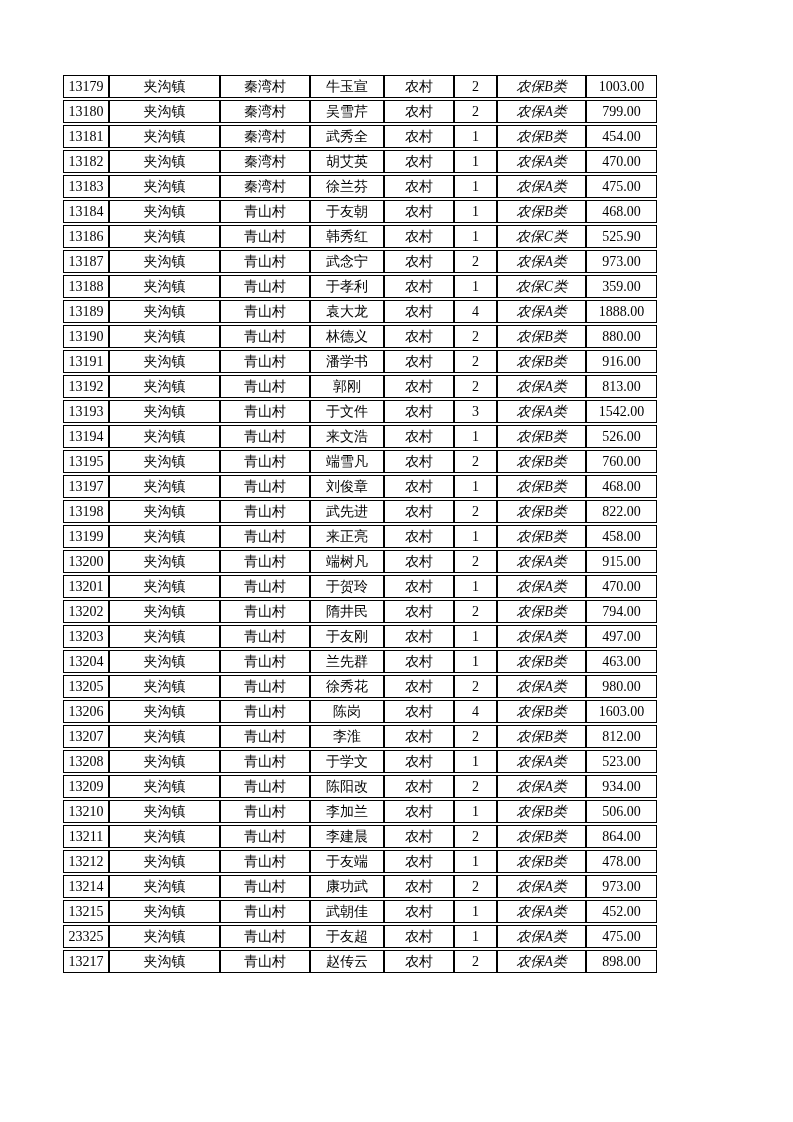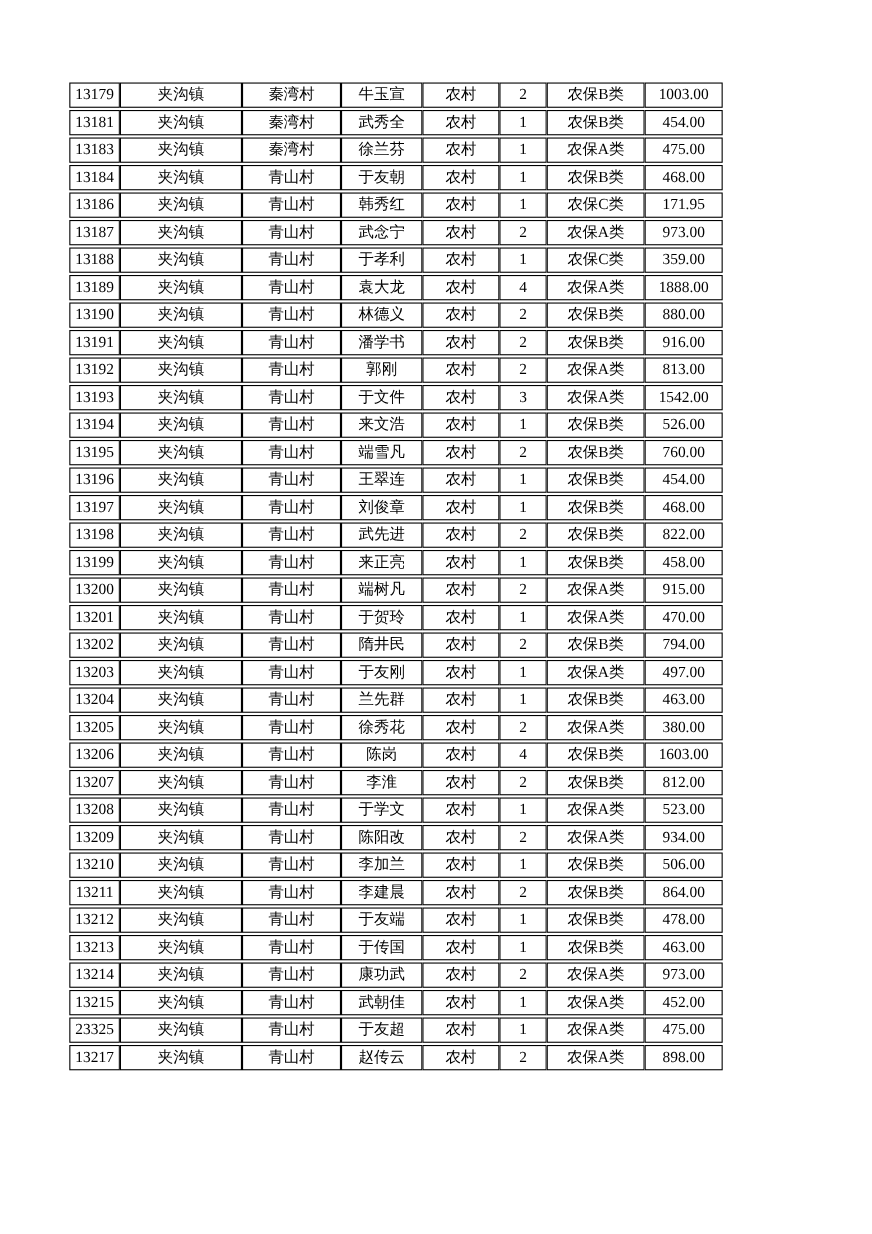--- a/index.html
+++ b/index.html
@@ -37,50 +37,70 @@
     overflow: hidden;
     color: #000000;
     background: #ffffff;
   }
   td.col-id { width: 46px; text-align: right; padding-right: 4px; }
   td.col-town { width: 111px; margin-top: 18px; }
   td.col-village { width: 90px; margin-left: 36px; }
   td.col-person { width: 74px; margin-top: 16px; }
   td.col-residence { width: 70px; }
   td.col-members { width: 43px; }
-  td.col-insurance_class { width: 89px; }
+  td.col-insurance_class { width: 89px; font-style: italic; }
   td.col-amount { width: 71px; }
 </style>
 </head>
 <body>
 
 <div class="sheet">
   <table class="data-table">
     <tbody id="table-body">
         <tr>
           <td class="col-id">13179</td>
           <td class="col-town">夹沟镇</td>
           <td class="col-village">秦湾村</td>
           <td class="col-person">牛玉宣</td>
           <td class="col-residence">农村</td>
           <td class="col-members">2</td>
           <td class="col-insurance_class">农保B类</td>
           <td class="col-amount">1003.00</td>
         </tr>
         <tr>
+          <td class="col-id">13180</td>
+          <td class="col-town">夹沟镇</td>
+          <td class="col-village">秦湾村</td>
+          <td class="col-person">吴雪芹</td>
+          <td class="col-residence">农村</td>
+          <td class="col-members">2</td>
+          <td class="col-insurance_class">农保A类</td>
+          <td class="col-amount">799.00</td>
+        </tr>
+        <tr>
           <td class="col-id">13181</td>
           <td class="col-town">夹沟镇</td>
           <td class="col-village">秦湾村</td>
           <td class="col-person">武秀全</td>
           <td class="col-residence">农村</td>
           <td class="col-members">1</td>
           <td class="col-insurance_class">农保B类</td>
           <td class="col-amount">454.00</td>
         </tr>
         <tr>
+          <td class="col-id">13182</td>
+          <td class="col-town">夹沟镇</td>
+          <td class="col-village">秦湾村</td>
+          <td class="col-person">胡艾英</td>
+          <td class="col-residence">农村</td>
+          <td class="col-members">1</td>
+          <td class="col-insurance_class">农保A类</td>
+          <td class="col-amount">470.00</td>
+        </tr>
+        <tr>
           <td class="col-id">13183</td>
           <td class="col-town">夹沟镇</td>
           <td class="col-village">秦湾村</td>
           <td class="col-person">徐兰芬</td>
           <td class="col-residence">农村</td>
           <td class="col-members">1</td>
           <td class="col-insurance_class">农保A类</td>
           <td class="col-amount">475.00</td>
         </tr>
         <tr>
@@ -94,21 +114,21 @@
           <td class="col-amount">468.00</td>
         </tr>
         <tr>
           <td class="col-id">13186</td>
           <td class="col-town">夹沟镇</td>
           <td class="col-village">青山村</td>
           <td class="col-person">韩秀红</td>
           <td class="col-residence">农村</td>
           <td class="col-members">1</td>
           <td class="col-insurance_class">农保C类</td>
-          <td class="col-amount">171.95</td>
+          <td class="col-amount">525.90</td>
         </tr>
         <tr>
           <td class="col-id">13187</td>
           <td class="col-town">夹沟镇</td>
           <td class="col-village">青山村</td>
           <td class="col-person">武念宁</td>
           <td class="col-residence">农村</td>
           <td class="col-members">2</td>
           <td class="col-insurance_class">农保A类</td>
           <td class="col-amount">973.00</td>
@@ -187,30 +207,20 @@
           <td class="col-id">13195</td>
           <td class="col-town">夹沟镇</td>
           <td class="col-village">青山村</td>
           <td class="col-person">端雪凡</td>
           <td class="col-residence">农村</td>
           <td class="col-members">2</td>
           <td class="col-insurance_class">农保B类</td>
           <td class="col-amount">760.00</td>
         </tr>
         <tr>
-          <td class="col-id">13196</td>
-          <td class="col-town">夹沟镇</td>
-          <td class="col-village">青山村</td>
-          <td class="col-person">王翠连</td>
-          <td class="col-residence">农村</td>
-          <td class="col-members">1</td>
-          <td class="col-insurance_class">农保B类</td>
-          <td class="col-amount">454.00</td>
-        </tr>
-        <tr>
           <td class="col-id">13197</td>
           <td class="col-town">夹沟镇</td>
           <td class="col-village">青山村</td>
           <td class="col-person">刘俊章</td>
           <td class="col-residence">农村</td>
           <td class="col-members">1</td>
           <td class="col-insurance_class">农保B类</td>
           <td class="col-amount">468.00</td>
         </tr>
         <tr>
@@ -284,21 +294,21 @@
           <td class="col-amount">463.00</td>
         </tr>
         <tr>
           <td class="col-id">13205</td>
           <td class="col-town">夹沟镇</td>
           <td class="col-village">青山村</td>
           <td class="col-person">徐秀花</td>
           <td class="col-residence">农村</td>
           <td class="col-members">2</td>
           <td class="col-insurance_class">农保A类</td>
-          <td class="col-amount">380.00</td>
+          <td class="col-amount">980.00</td>
         </tr>
         <tr>
           <td class="col-id">13206</td>
           <td class="col-town">夹沟镇</td>
           <td class="col-village">青山村</td>
           <td class="col-person">陈岗</td>
           <td class="col-residence">农村</td>
           <td class="col-members">4</td>
           <td class="col-insurance_class">农保B类</td>
           <td class="col-amount">1603.00</td>
@@ -355,30 +365,20 @@
         </tr>
         <tr>
           <td class="col-id">13212</td>
           <td class="col-town">夹沟镇</td>
           <td class="col-village">青山村</td>
           <td class="col-person">于友端</td>
           <td class="col-residence">农村</td>
           <td class="col-members">1</td>
           <td class="col-insurance_class">农保B类</td>
           <td class="col-amount">478.00</td>
-        </tr>
-        <tr>
-          <td class="col-id">13213</td>
-          <td class="col-town">夹沟镇</td>
-          <td class="col-village">青山村</td>
-          <td class="col-person">于传国</td>
-          <td class="col-residence">农村</td>
-          <td class="col-members">1</td>
-          <td class="col-insurance_class">农保B类</td>
-          <td class="col-amount">463.00</td>
         </tr>
         <tr>
           <td class="col-id">13214</td>
           <td class="col-town">夹沟镇</td>
           <td class="col-village">青山村</td>
           <td class="col-person">康功武</td>
           <td class="col-residence">农村</td>
           <td class="col-members">2</td>
           <td class="col-insurance_class">农保A类</td>
           <td class="col-amount">973.00</td>

